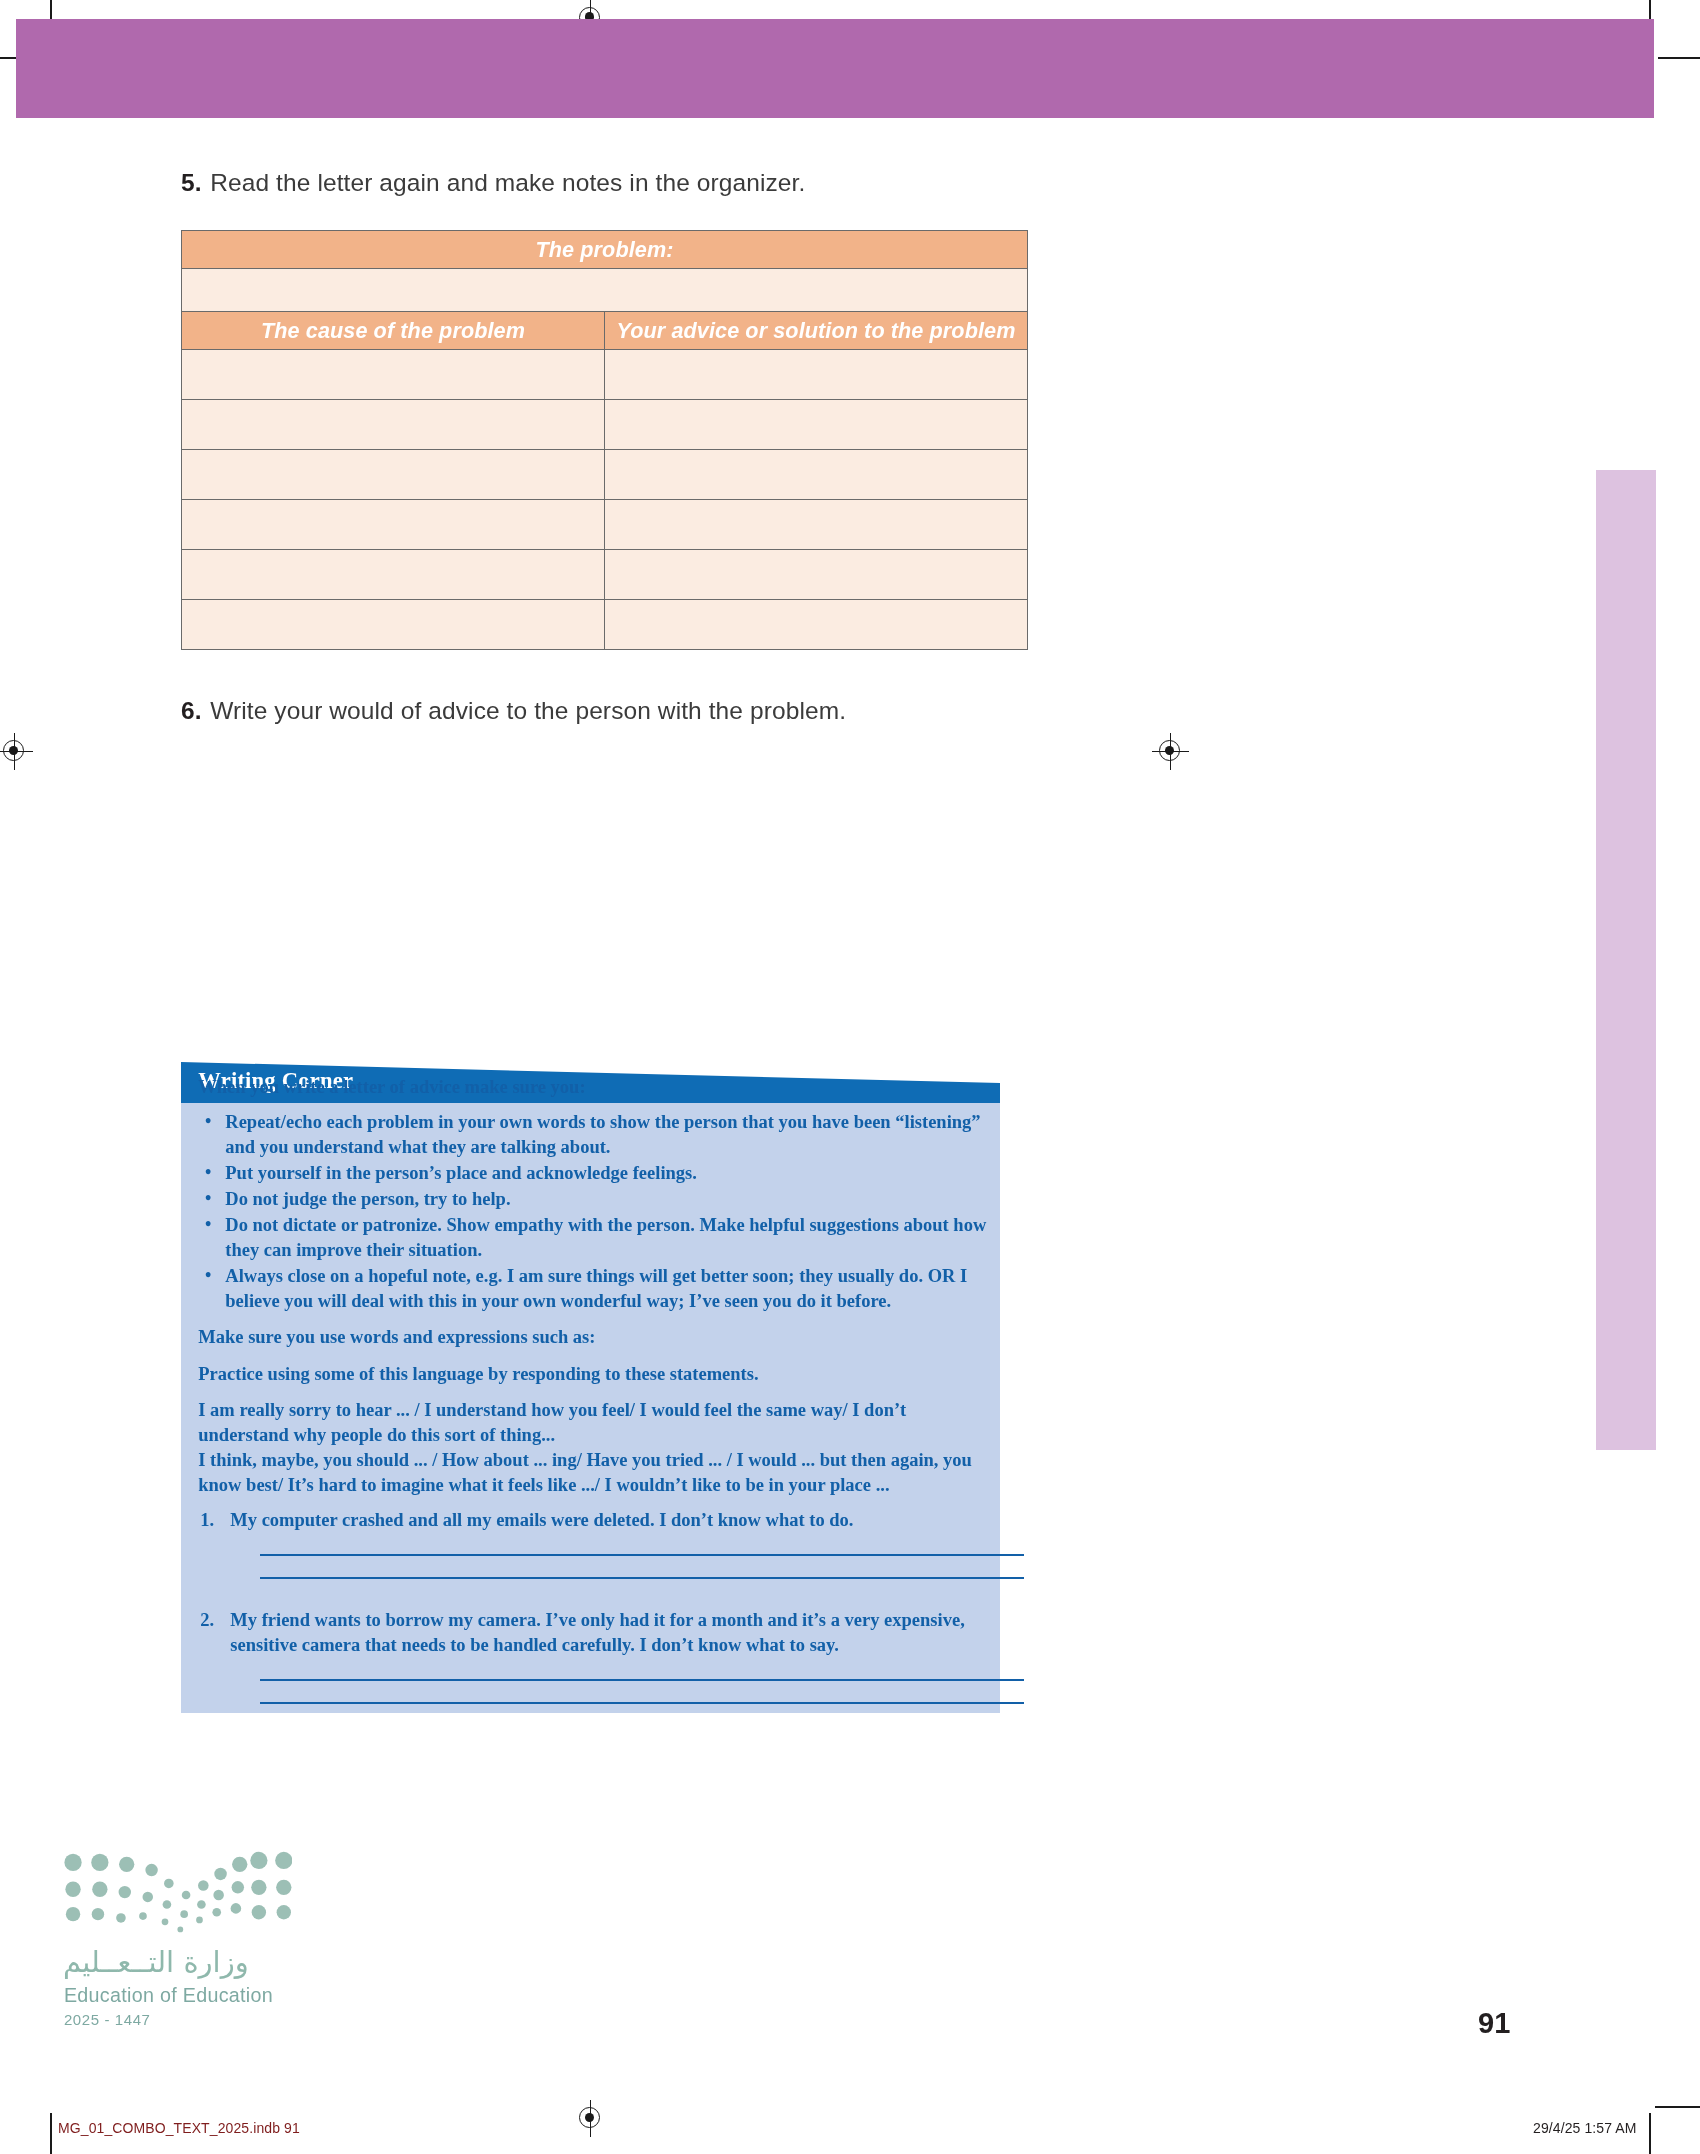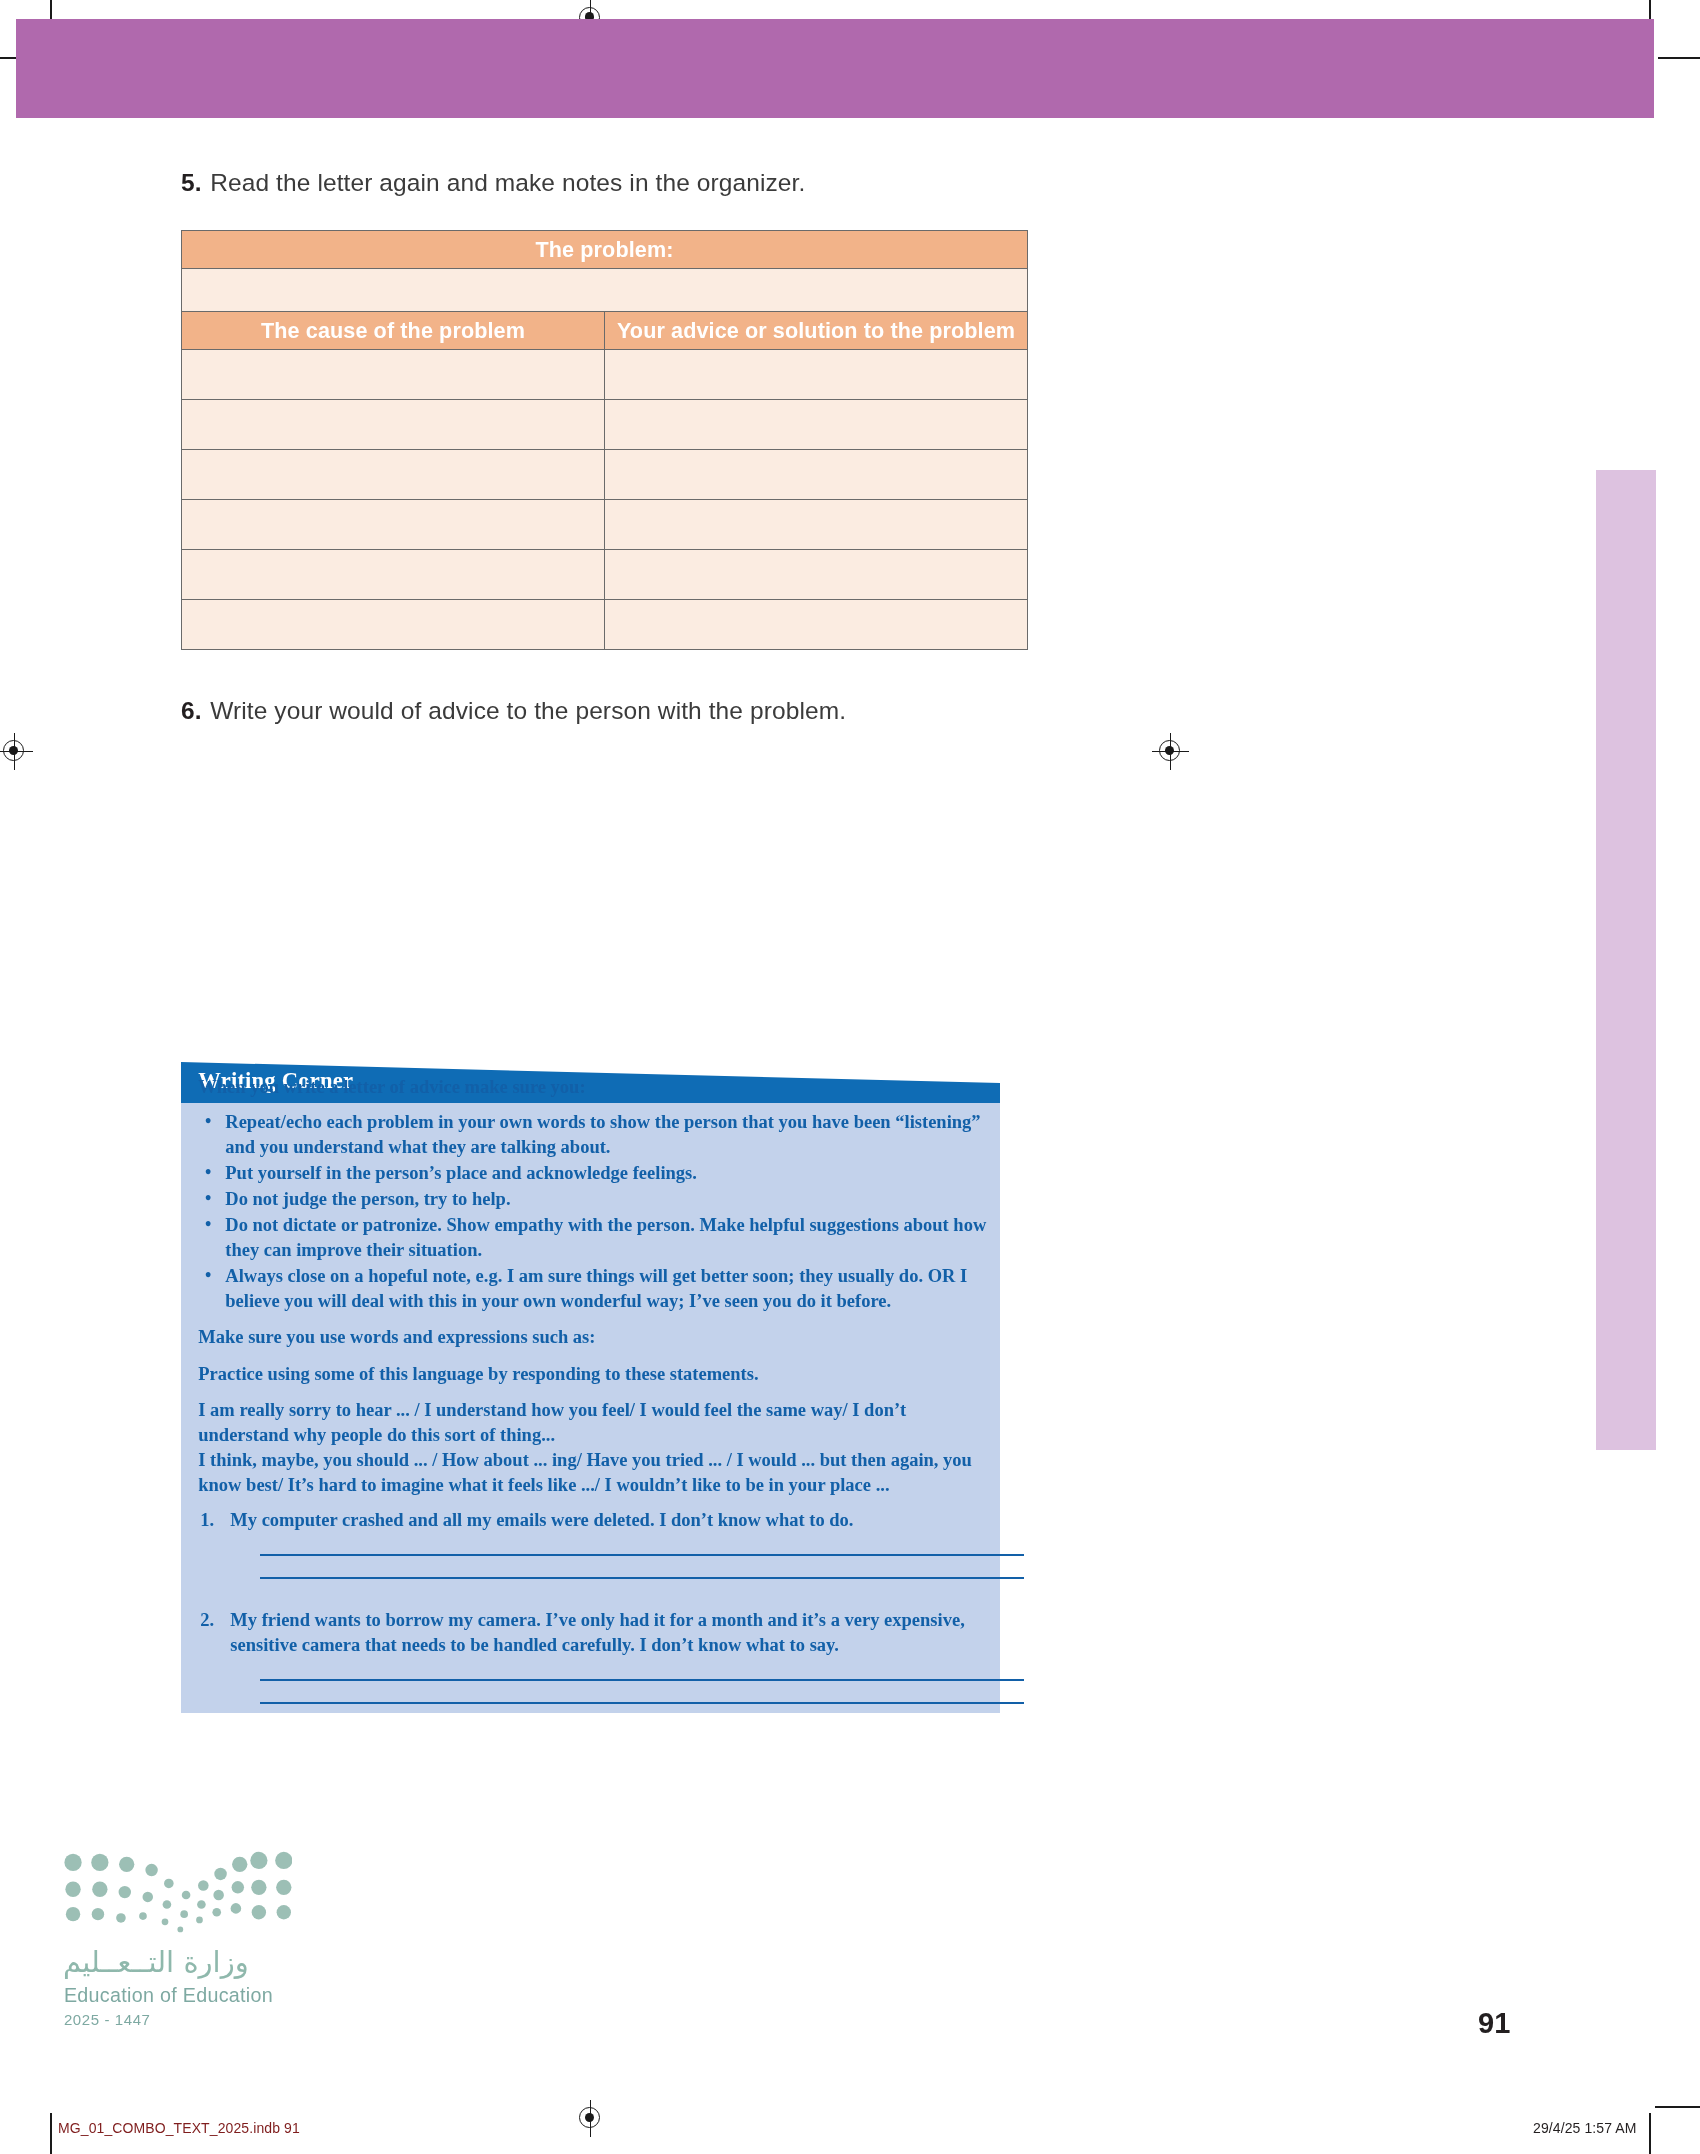--- a/index.html
+++ b/index.html
@@ -109,20 +109,21 @@
     padding: 0;
   }
   #organizer .hdr {
     background: #f2b389;
     color: #ffffff;
     font-weight: bold;
     font-size: 21.6px;
     text-align: center;
     height: 37px;
     letter-spacing: 0.1px;
+    font-style: italic;
   }
   #organizer .blank {
     background: #fbece1;
     height: 42px;
   }
   #organizer .cell {
     background: #fbece1;
     height: 49px;
   }
 

